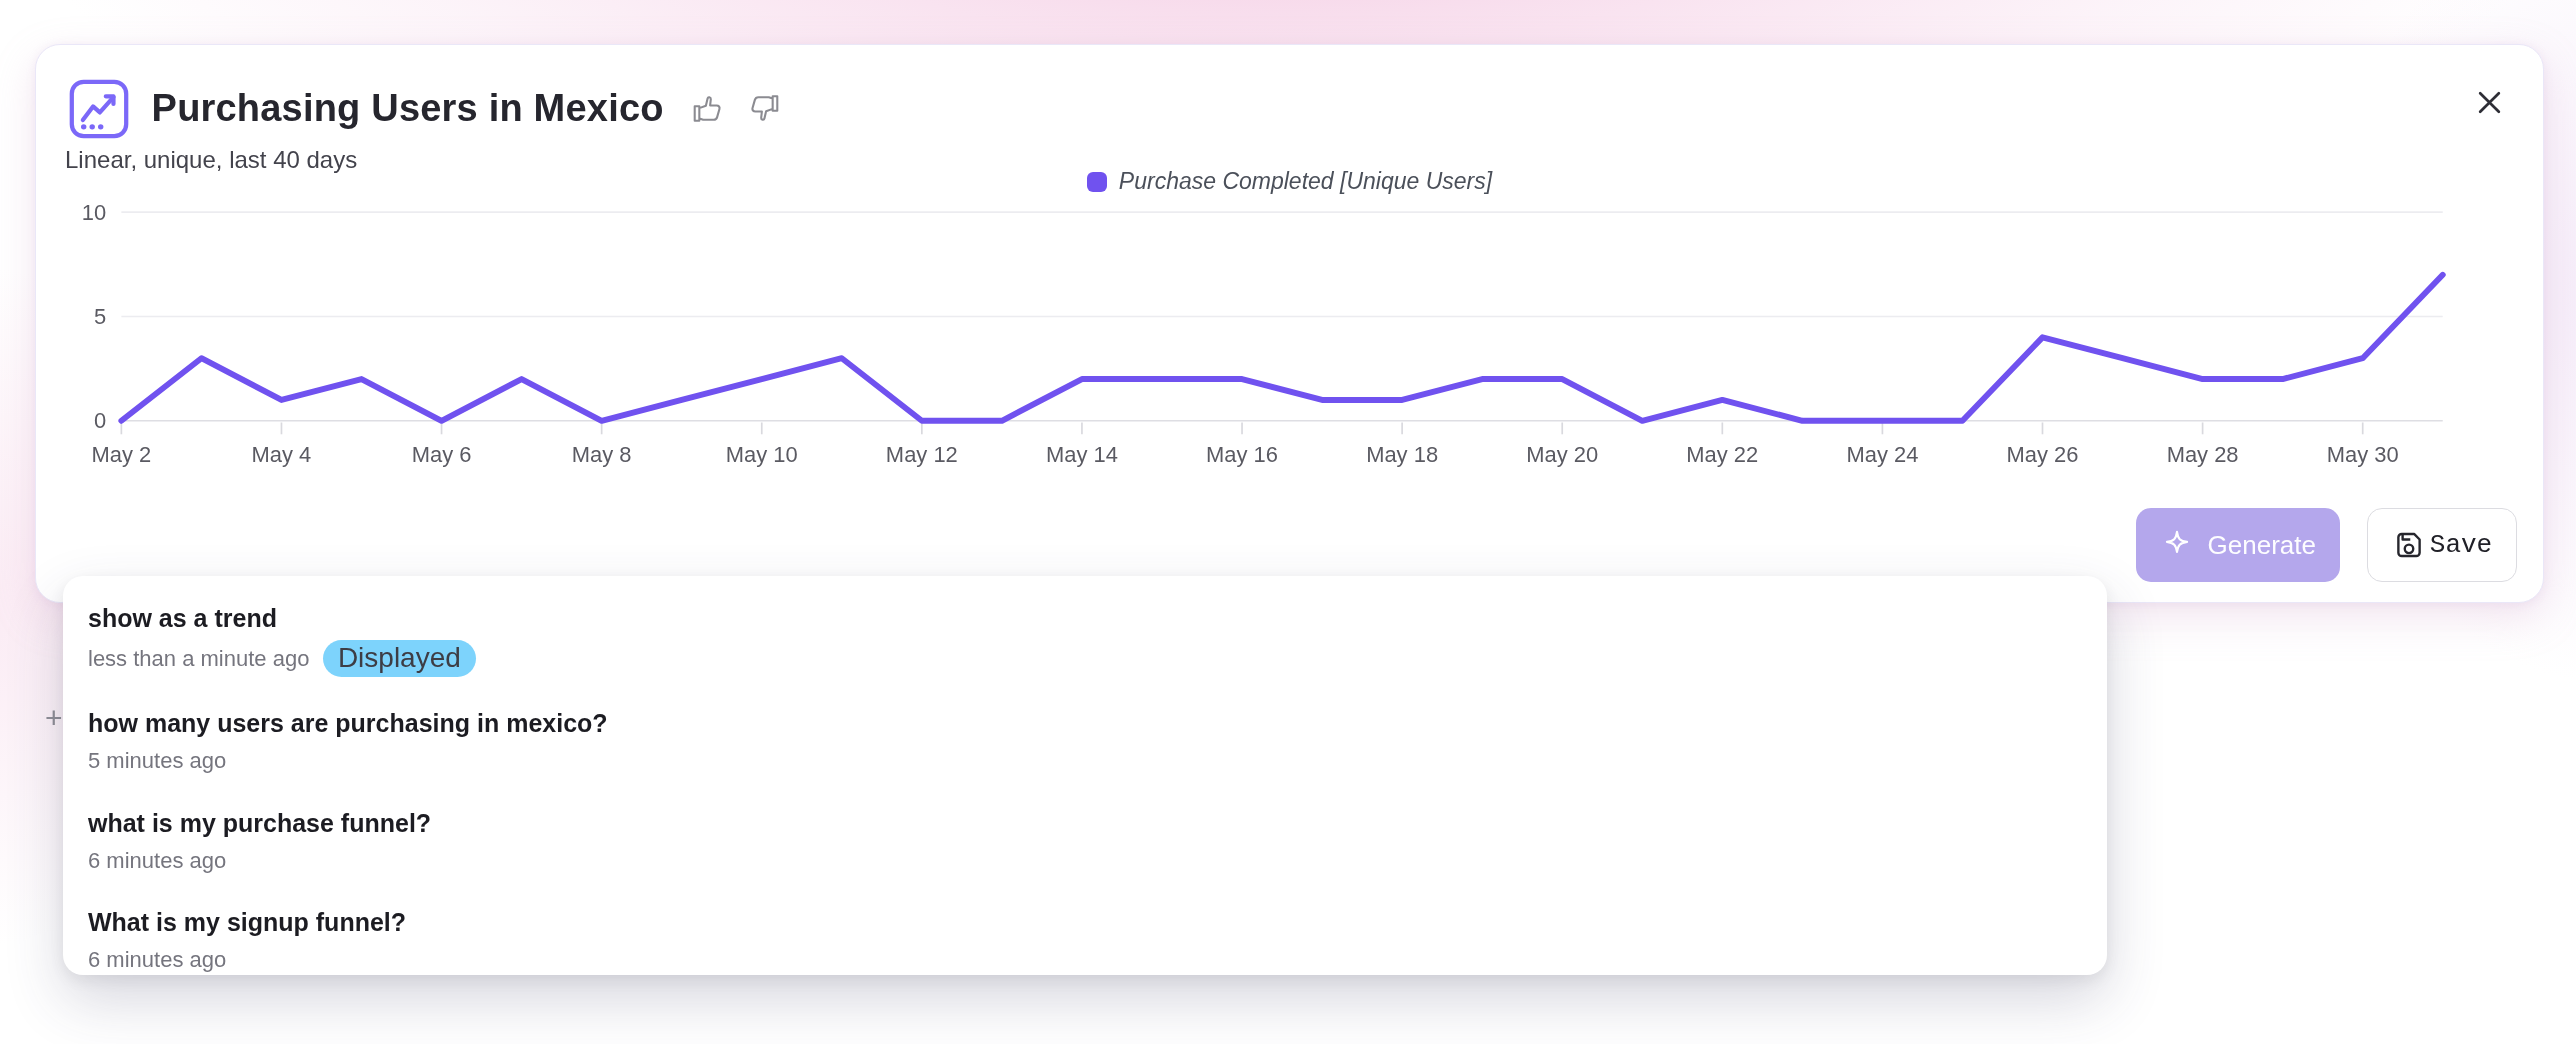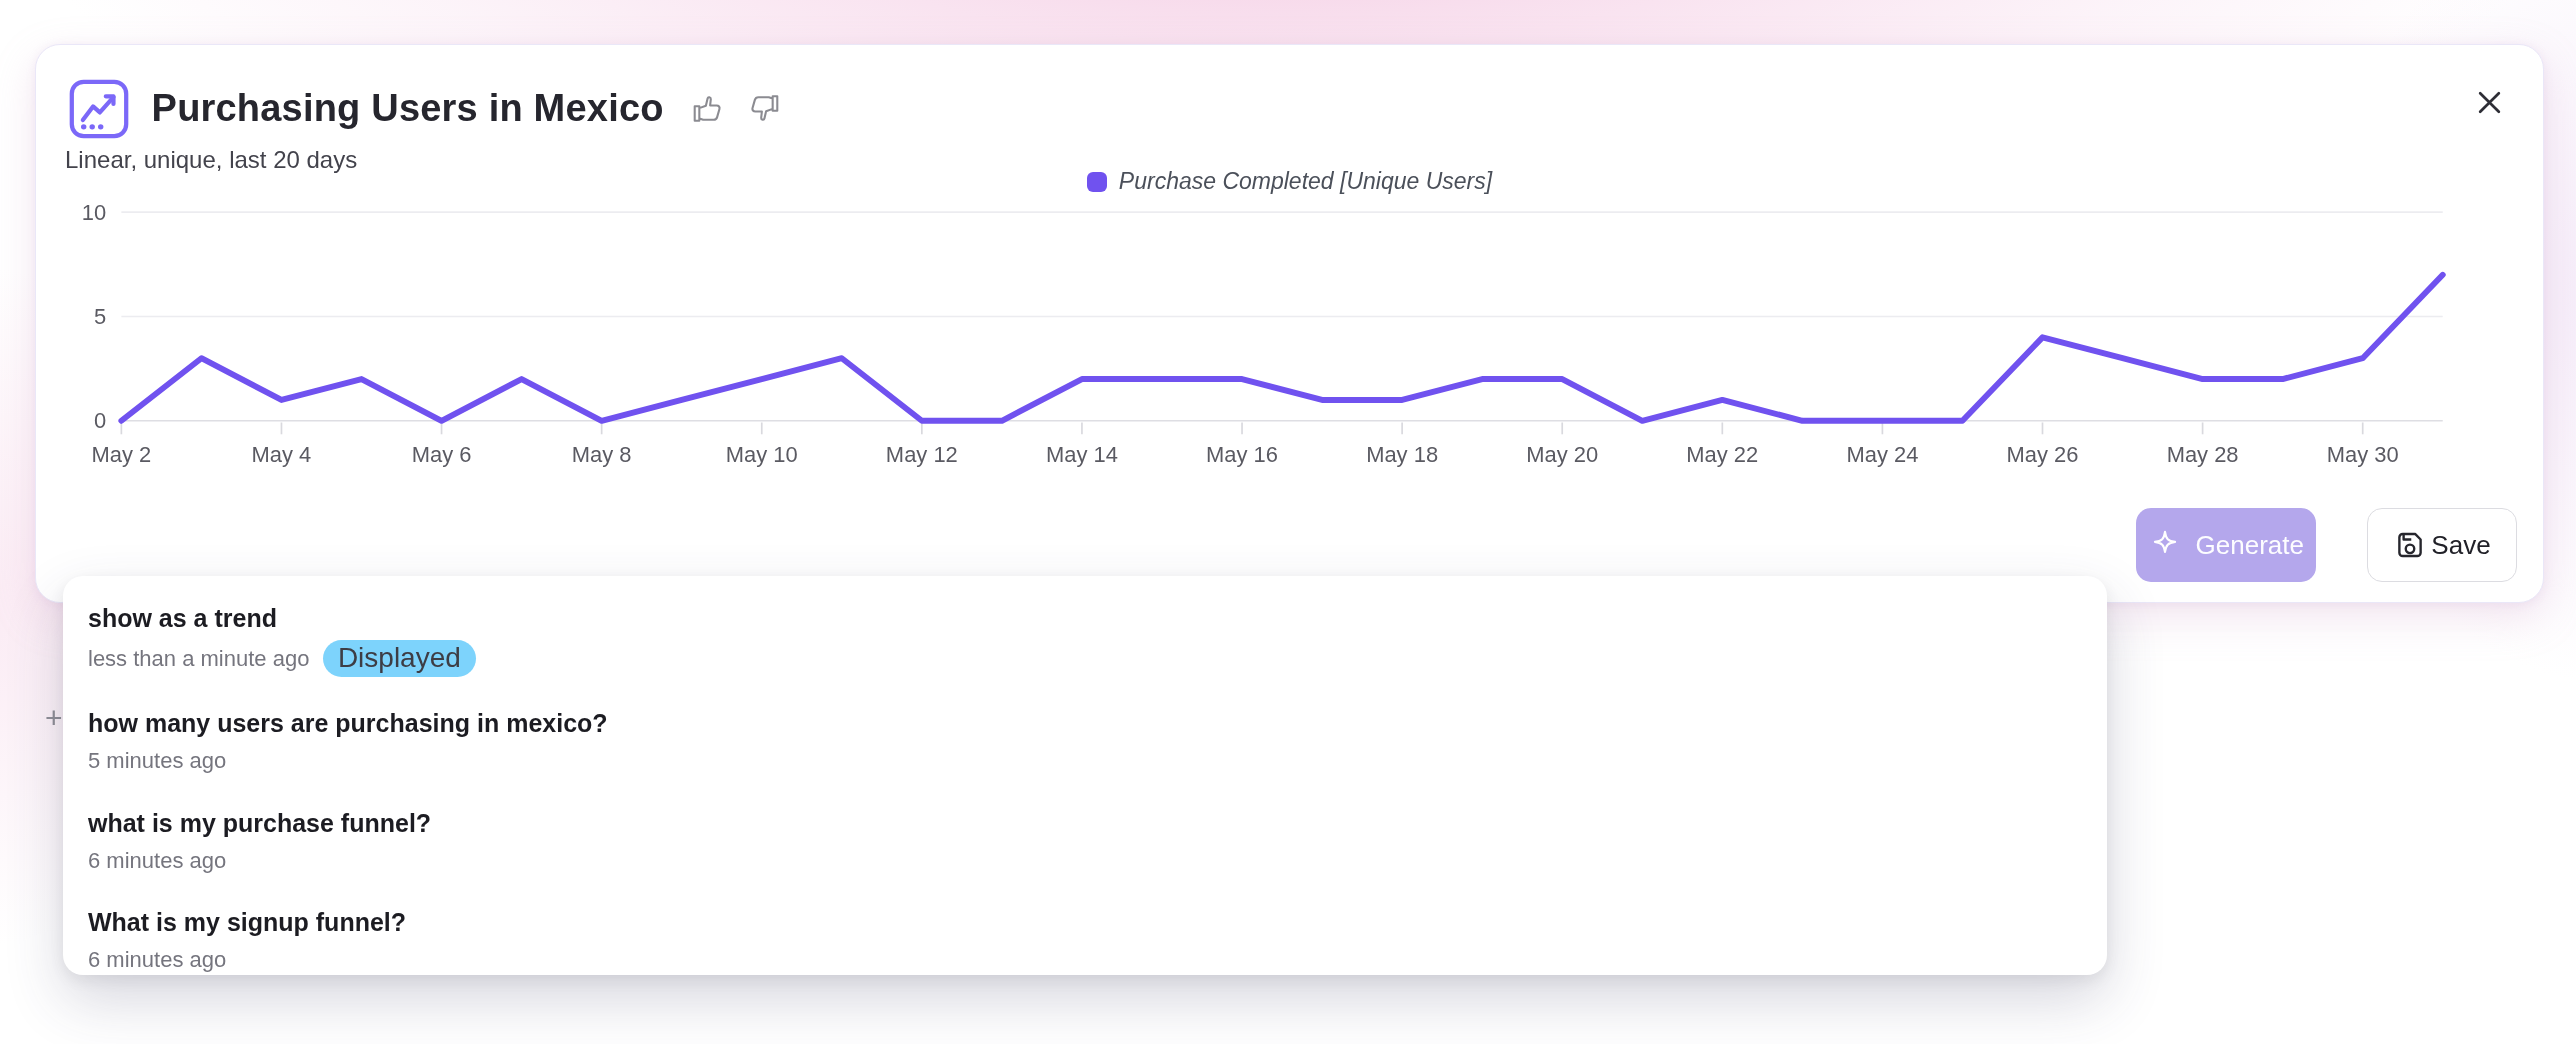--- a/index.html
+++ b/index.html
@@ -47,28 +47,28 @@
     flex:1; height:100%; border:none; outline:none; background:transparent;
     font-family:"Liberation Sans", sans-serif; font-size:26px; color:#2a2a31; padding:0 17px 0 18.6px;
   }
   .prompt-input::placeholder { color:#8b8b94; opacity:1; }
   .text-cursor { position:absolute; left:16px; top:18.6px; width:1.7px; height:37px; background:#3a3a42; }
   .history-btn {
     position:absolute; right:12px; top:10px; width:54px; height:54px; border-radius:10px;
     background:#ebeaf3; display:flex; align-items:center; justify-content:center; cursor:pointer;
   }
   .gen-btn {
-    position:absolute; left:2071px; top:0; width:180px; height:74px; border-radius:15px;
+    position:absolute; left:2071px; top:0; width:204px; height:74px; border-radius:15px;
     background:#b4a7ec; border:none; display:flex; align-items:center; justify-content:center; gap:13.5px;
     color:#fdfdff; font-size:26px; font-weight:500; font-family:"Liberation Sans", sans-serif; cursor:default;
   }
   .save-btn {
     position:absolute; left:2302px; top:0; width:150px; height:74px; border-radius:15px;
     background:#fff; border:1.7px solid #dcdce1; display:flex; align-items:center; justify-content:center; gap:4px;
-    color:#212128; font-size:26px; font-weight:500; font-family:Liberation Sans, sans-serif; cursor:pointer;
+    color:#212128; font-size:26px; font-weight:500; font-family:Liberation Mono, monospace; cursor:pointer;
   }
   
   .dropdown {
     position:absolute; left:63px; top:576px; width:2044px; height:399px;
     background:#fff; border-radius:20px; z-index:5; padding:8.5px 0;
     box-shadow:0 25px 59px rgba(55,55,95,.20), 0 5px 15px rgba(0,0,0,.07);
   }
   .dd-item { padding:17px 25px 13.5px; cursor:pointer; }
   .dd-query { font-size:25px; font-weight:600; color:#1c1c22; line-height:32px; }
   .dd-meta { margin-top:6.8px; line-height:30px; display:flex; align-items:center; }
@@ -141,21 +141,21 @@
     </div>
     <div class="thumb">
       <svg width="37" height="37" viewBox="0 0 48 48">
         <g transform="rotate(180 24 24)">
           <path d="M10 21 h6 v19 h-6 z M16 37 v-13.5 l8.5 -3 l2.2 -9.5 c0.6 -2.6 4.3 -2 4.2 1 l-0.9 8 h8.5 c2.6 0 4.3 2.2 3.6 4.7 l-3 10.5 c-0.6 2.1 -2.4 3.5 -4.6 3.5 h-13.5 z" fill="none" stroke="#8b8b91" stroke-width="2.7" stroke-linejoin="round"></path>
         </g>
       </svg>
     </div>
   </div>
 
-  <div class="subtitle">Linear, unique, last 20 days</div>
+  <div class="subtitle">Linear, unique, last 40 days</div>
 
   <div class="close-btn">
     <svg width="39" height="39" viewBox="0 0 46 46">
       <path d="M12 12 L34 34 M34 12 L12 34" stroke="#2e2e36" stroke-width="3.2" stroke-linecap="round"></path>
     </svg>
   </div>
 
   <div class="legend">
     <span class="legend-swatch" style="background: rgb(112, 82, 239);"></span>
     <span class="legend-label">Purchase Completed [Unique Users]</span>

